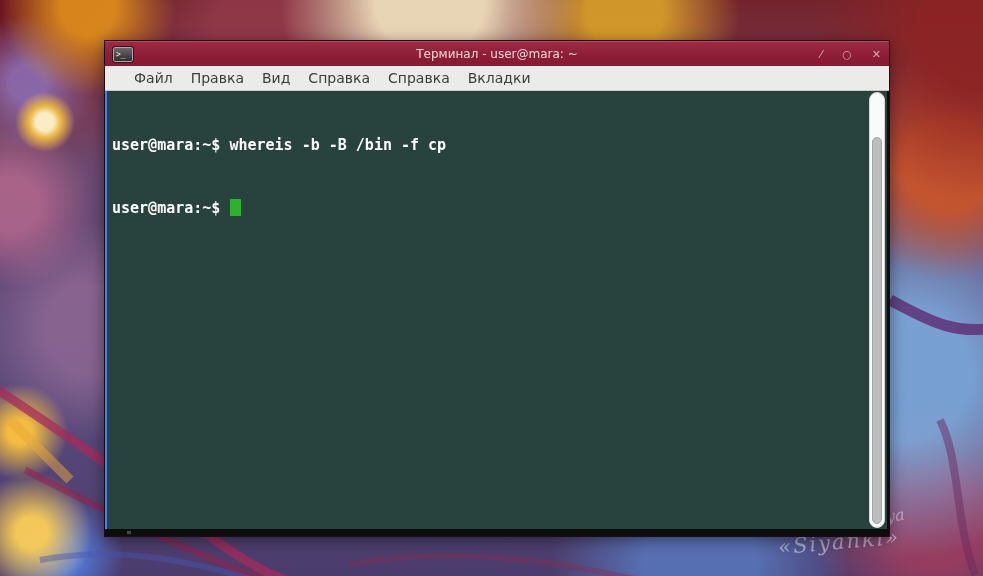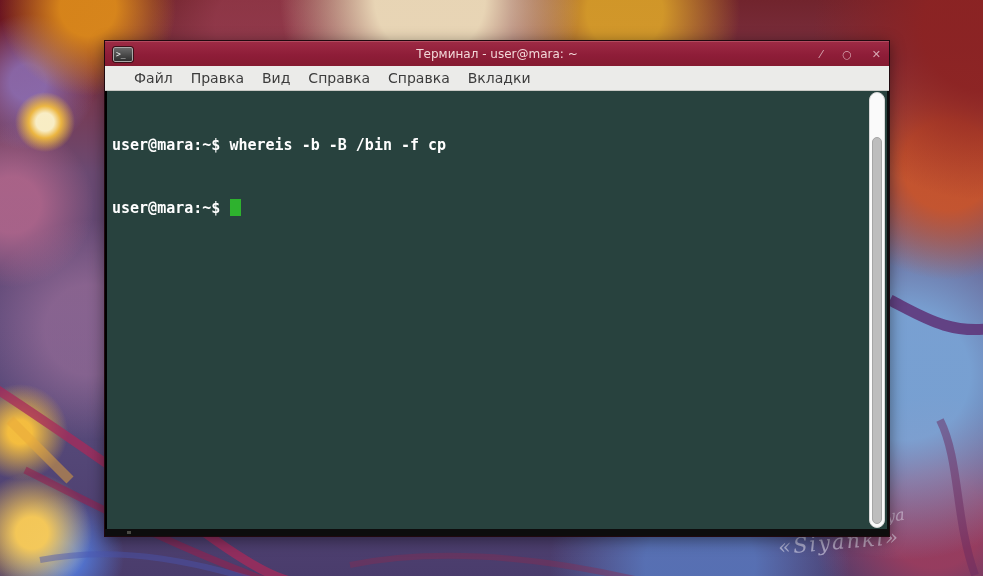--- a/index.html
+++ b/index.html
@@ -79,21 +79,21 @@
     height:25px;flex:0 0 25px;background:var(--menubar-bg,#ebebe9);
     display:flex;align-items:center;padding-left:20px;
     border-bottom:1px solid #c9c9c5;box-sizing:border-box;
   }
   .menu-item{
     color:var(--menubar-text,#3c3c3c);font-size:14px;padding:2px 9px;cursor:pointer;
   }
 
   .term-body{
     flex:1;display:flex;background:var(--terminal-bg,#28423e);
-    border-left:2px solid #000000;border-right:2px solid #0d0d0d;
+    border-left:2px solid #3b82f6;border-right:2px solid #0d0d0d;
     box-sizing:border-box;position:relative;
   }
   .screen{
     flex:1;padding:2px 5px;cursor:text;
     font-family:"DejaVu Sans Mono",monospace;font-weight:bold;
     font-size:15px;line-height:21px;color:var(--terminal-text,#ffffff);
     white-space:pre;overflow:hidden;
   }
   .term-line{height:21px;}
   .cursor{

